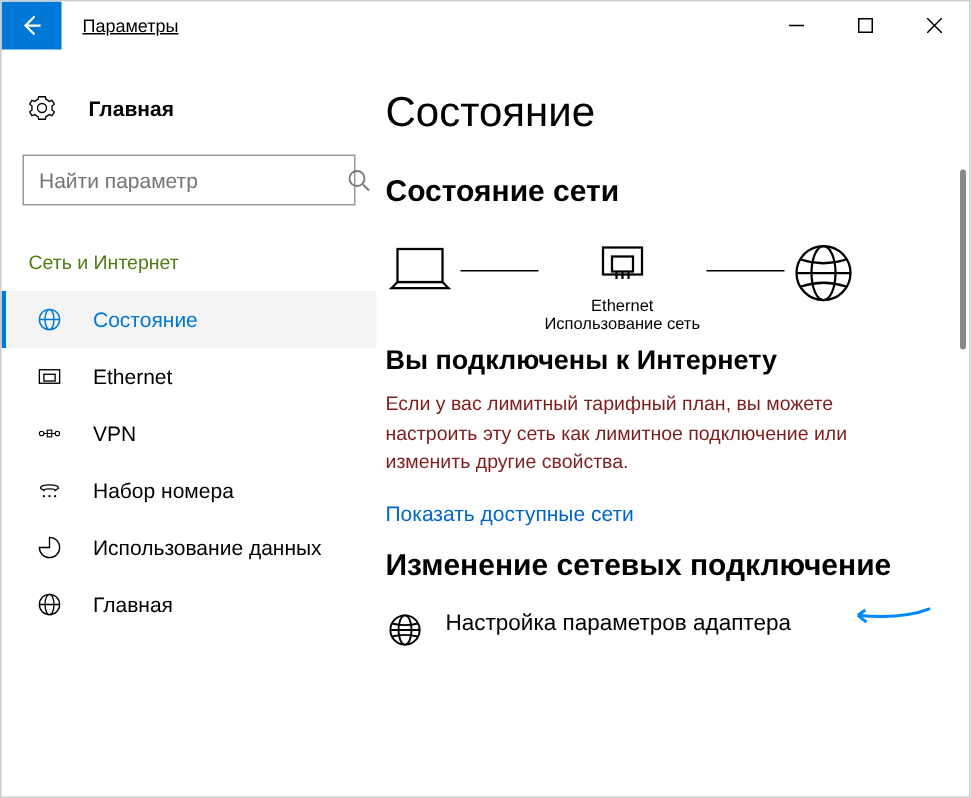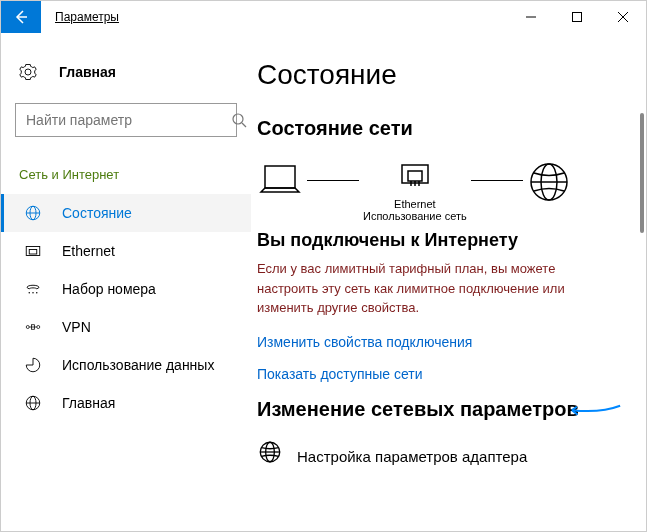--- a/index.html
+++ b/index.html
@@ -24,21 +24,21 @@
 .main { flex: 1; padding: 26px 0 0 6px; position: relative; overflow: hidden; }
 .main h1 { font-size: 28px; font-weight: 400; margin-bottom: 26px; }
 .main h2 { font-size: 20px; font-weight: 700; margin-bottom: 18px; }
 .main h3 { font-size: 18px; font-weight: 700; margin-bottom: 8px; }
 .diagram { display: flex; align-items: center; gap: 0; margin-bottom: 8px; }
 .diag-node { display: flex; flex-direction: column; align-items: center; }
 .diag-line { border-top: 1.5px solid #000; width: 52px; margin: 0 4px 20px 4px; }
 .diag-label { font-size: 11px; text-align: center; margin-top: 4px; }
 .status-desc { font-size: 13px; color: #7f1d1d; line-height: 1.5; margin-bottom: 16px; max-width: 340px; }
 .link { color: #0066cc; font-size: 14px; display: block; margin-bottom: 16px; cursor: pointer; }
-.adapter-row { display: flex; align-items: flex-end; margin-top: 14px; }
+.adapter-row { display: flex; align-items: flex-start; margin-top: 14px; }
 .adapter-row .icon { margin-right: 14px; }
 .adapter-row .label { font-size: 15px; }
 .scrollbar { position: absolute; right: 2px; top: 80px; width: 4px; height: 120px; background: #888; border-radius: 2px; }
 .arrow { position: absolute; right: 18px; top: 356px; transform: rotate(-35deg); }
 svg { display: block; }
 </style>
 </head>
 <body>
 
 <div class="titlebar">
@@ -107,38 +107,38 @@
           <svg width="18" height="18" viewBox="0 0 24 24">
             <rect x="3" y="6" width="18" height="12" stroke="#000" fill="none" stroke-width="1.2"></rect>
             <rect x="7" y="10" width="10" height="6" stroke="#000" fill="none" stroke-width="1.2"></rect>
           </svg>
         </span>
       <span>Ethernet</span>
     </div>
     <div class="nav-item">
       <span class="icon">
           <svg width="18" height="18" viewBox="0 0 24 24">
+            <circle cx="5" cy="12" r="2" stroke="#000" fill="none"></circle>
+            <circle cx="19" cy="12" r="2" stroke="#000" fill="none"></circle>
+            <line x1="7" y1="12" x2="17" y2="12" stroke="#000"></line>
+            <rect x="10" y="9" width="4" height="6" stroke="#000" fill="none"></rect>
+          </svg>
+        </span>
+      <span>VPN</span>
+    </div>
+    <div class="nav-item">
+      <span class="icon">
+          <svg width="18" height="18" viewBox="0 0 24 24">
             <path d="M4 10 C4 6, 20 6, 20 10 L17 12 C17 10, 7 10, 7 12 Z" stroke="#000" fill="none" stroke-width="1.2"></path>
             <circle cx="7" cy="17" r="1" fill="#000"></circle>
             <circle cx="12" cy="17" r="1" fill="#000"></circle>
             <circle cx="17" cy="17" r="1" fill="#000"></circle>
           </svg>
         </span>
       <span>Набор номера</span>
-    </div>
-    <div class="nav-item">
-      <span class="icon">
-          <svg width="18" height="18" viewBox="0 0 24 24">
-            <circle cx="5" cy="12" r="2" stroke="#000" fill="none"></circle>
-            <circle cx="19" cy="12" r="2" stroke="#000" fill="none"></circle>
-            <line x1="7" y1="12" x2="17" y2="12" stroke="#000"></line>
-            <rect x="10" y="9" width="4" height="6" stroke="#000" fill="none"></rect>
-          </svg>
-        </span>
-      <span>VPN</span>
     </div>
     <div class="nav-item">
       <span class="icon">
           <svg width="18" height="18" viewBox="0 0 24 24">
             <path d="M12 3 A9 9 0 1 1 3 12 L12 12 Z" stroke="#000" fill="none" stroke-width="1.2"></path>
           </svg>
         </span>
       <span>Использование данных</span>
     </div>
     <div class="nav-item">
@@ -185,24 +185,23 @@
             <path d="M7 13 Q22 18 37 13" stroke="#000" fill="none" stroke-width="1.5"></path>
             <path d="M7 31 Q22 26 37 31" stroke="#000" fill="none" stroke-width="1.5"></path>
           </svg>
         <div class="diag-label">&nbsp;</div>
       </div>
     </div>
 
     <h3>Вы подключены к Интернету</h3>
     <div class="status-desc">Если у вас лимитный тарифный план, вы можете настроить эту сеть как лимитное подключение или изменить другие свойства.</div>
 
-    <a class="link">Изменить свойства подключения</a>
     <a class="link">Показать доступные сети</a>
 
-    <h2>Изменение сетевых параметров</h2>
+    <h2>Изменение сетевых подключение</h2>
 
     <div class="adapter-row">
       <span class="icon">
           <svg width="26" height="26" viewBox="0 0 24 24">
             <circle cx="12" cy="12" r="9" stroke="#000" fill="none" stroke-width="1.2"></circle>
             <ellipse cx="12" cy="12" rx="4" ry="9" stroke="#000" fill="none" stroke-width="1.2"></ellipse>
             <line x1="3" y1="12" x2="21" y2="12" stroke="#000" stroke-width="1.2"></line>
             <path d="M4 8 Q12 10 20 8" stroke="#000" fill="none" stroke-width="1.2"></path>
             <path d="M4 16 Q12 14 20 16" stroke="#000" fill="none" stroke-width="1.2"></path>
           </svg>

